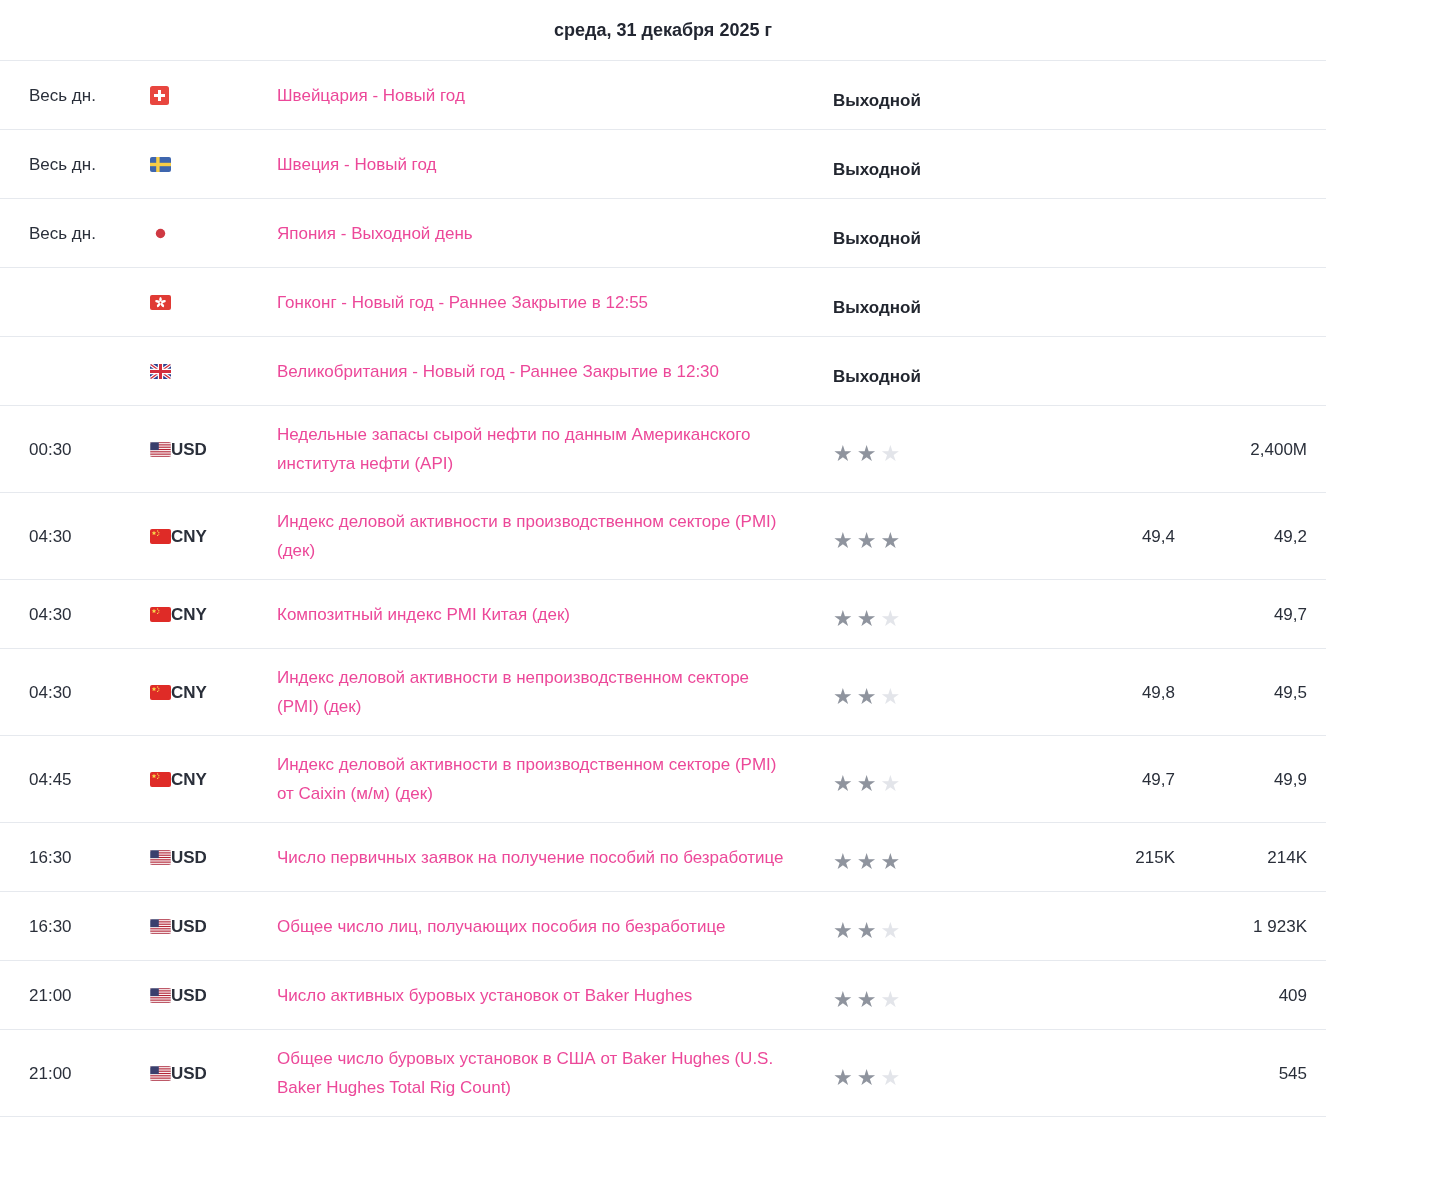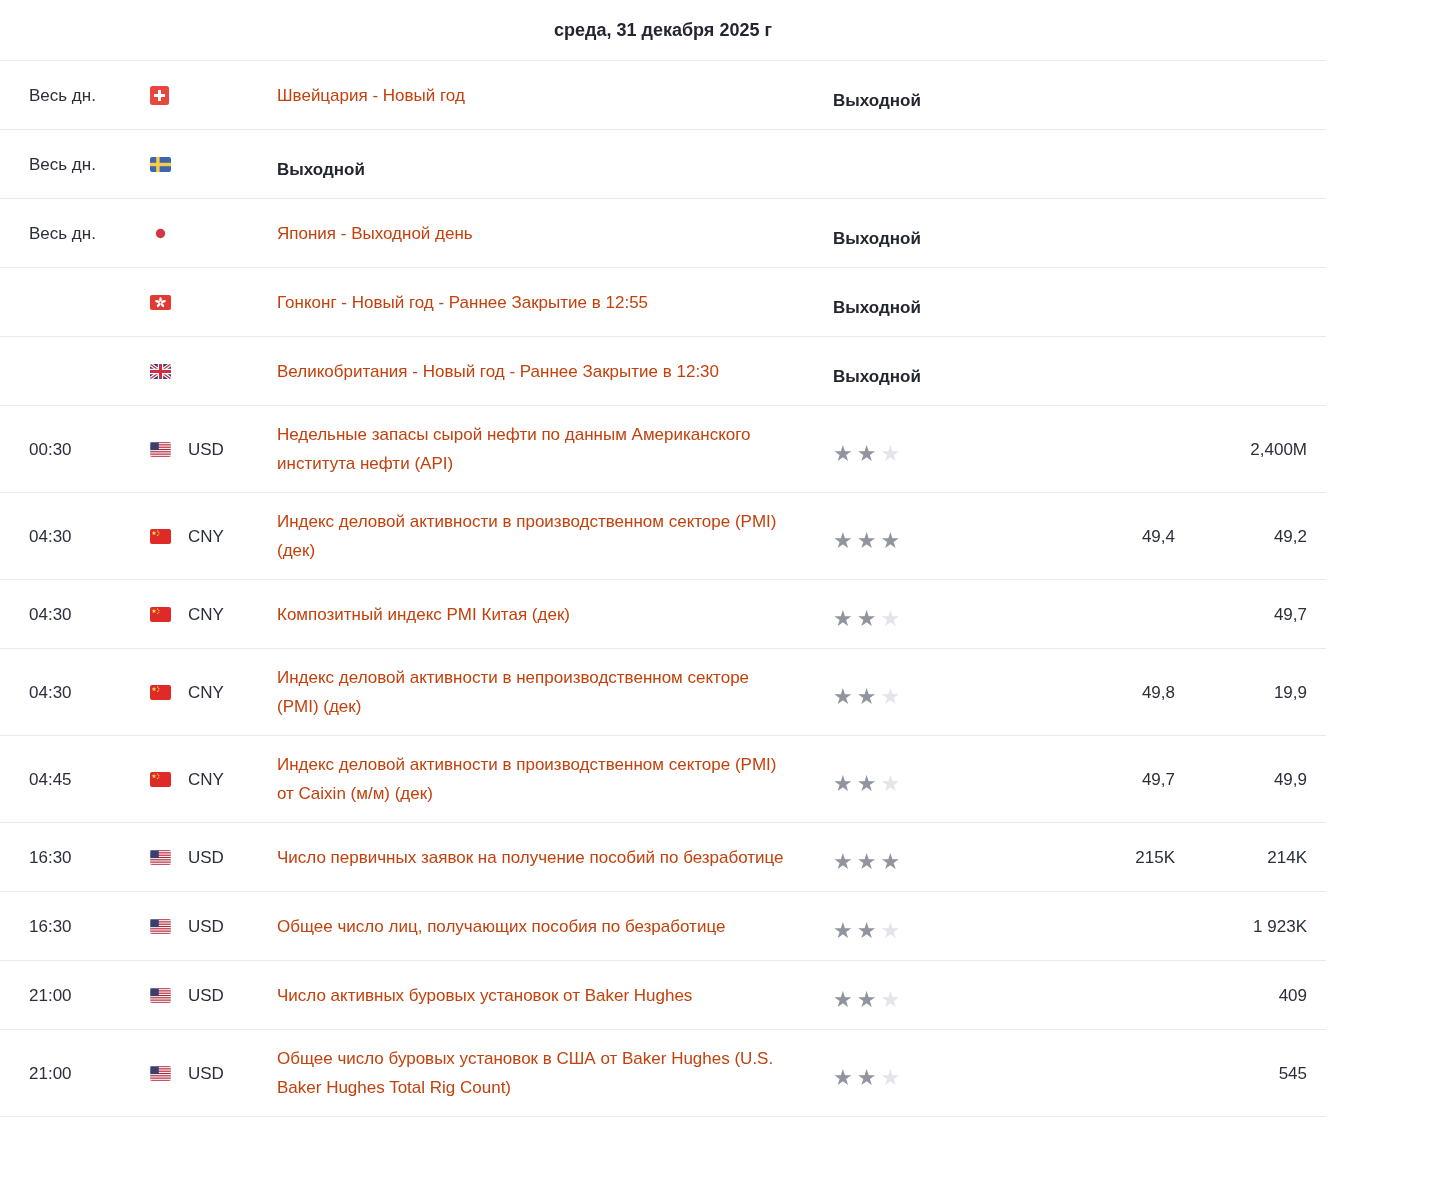--- a/index.html
+++ b/index.html
@@ -19,25 +19,25 @@
   .row{
     display:grid;
     grid-template-columns:150px 127px 556px 172px 170px 132px 1fr;
     align-items:center;
     border-top:1px solid #e6e9ee;
     padding:14px 0;
     font-size:17px;
     line-height:29px;
   }
   .cell-time{padding-left:17px;color:#2a2f3a;margin-left:12px;}
-  .cell-flagcur{display:flex;align-items:center;gap:17px;}
+  .cell-flagcur{display:flex;align-items:center;font-weight:bold;}
   .flag{display:inline-flex;align-items:center;justify-content:center;flex:0 0 auto;}
   .flag svg{display:block;}
   .currency{color:#2a2f3a;}
-  .cell-event{max-width:512px;color:#c2410c;}
+  .cell-event{max-width:512px;color:#ec4899;}
   .cell-importance{white-space:nowrap;margin-top:11px;}
   .star{font-size:22px;line-height:1;margin-right:4px;display:inline-block;transform:translateY(1px);}
   .star.filled{color:#8f949e;}
   .star.empty{color:#e3e5ea;}
   .holiday-label{font-weight:700;color:#22262f;}
   .cell-forecast,.cell-previous{text-align:right;color:#2a2f3a;white-space:nowrap;}
 </style>
 </head>
 <body>
 
@@ -74,20 +74,21 @@
               </defs>
               <g clip-path="url(#cse)">
                 <rect width="21" height="15" fill="#3e66ae"></rect>
                 <rect x="6.2" width="3.4" height="15" fill="#f8cd46"></rect>
                 <rect y="5.8" width="21" height="3.4" fill="#f8cd46"></rect>
               </g>
             </svg>
           </span>
       <span class="currency"></span>
     </div>
+    <div class="cell-event">Швеция - Новый год</div>
     <div class="cell-importance"><span class="holiday-label">Выходной</span></div>
     <div class="cell-forecast"></div>
     <div class="cell-previous"></div>
     <div class="cell-rest"></div>
   </div>
       <div class="row">
     <div class="cell-time">Весь дн.</div>
     <div class="cell-flagcur">
       <span class="flag">
             <svg width="21" height="15" viewBox="0 0 21 15">
@@ -275,21 +276,21 @@
                   <circle cx="7.6" cy="6.4" r="0.65"></circle>
                 </g>
               </g>
             </svg>
           </span>
       <span class="currency">CNY</span>
     </div>
     <div class="cell-event">Индекс деловой активности в непроизводственном секторе (PMI)  (дек)</div>
     <div class="cell-importance"><span class="star filled">★</span><span class="star filled">★</span><span class="star empty">★</span></div>
     <div class="cell-forecast">49,8</div>
-    <div class="cell-previous">19,9</div>
+    <div class="cell-previous">49,5</div>
     <div class="cell-rest"></div>
   </div>
       <div class="row">
     <div class="cell-time">04:45</div>
     <div class="cell-flagcur">
       <span class="flag">
             <svg width="21" height="15" viewBox="0 0 21 15">
               <defs>
                 <clipPath id="ccn">
                   <rect width="21" height="15" rx="2"></rect>

